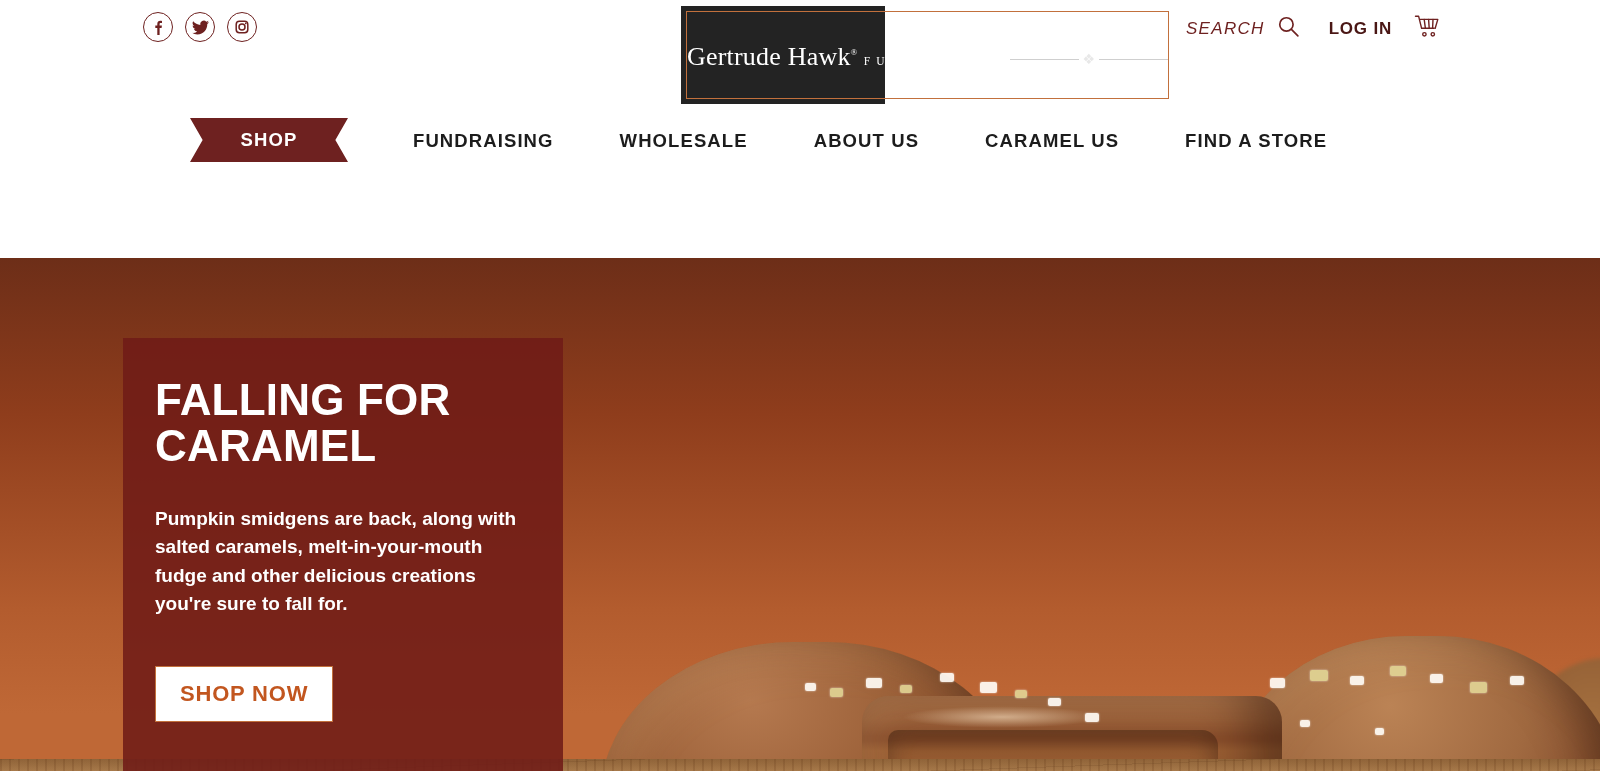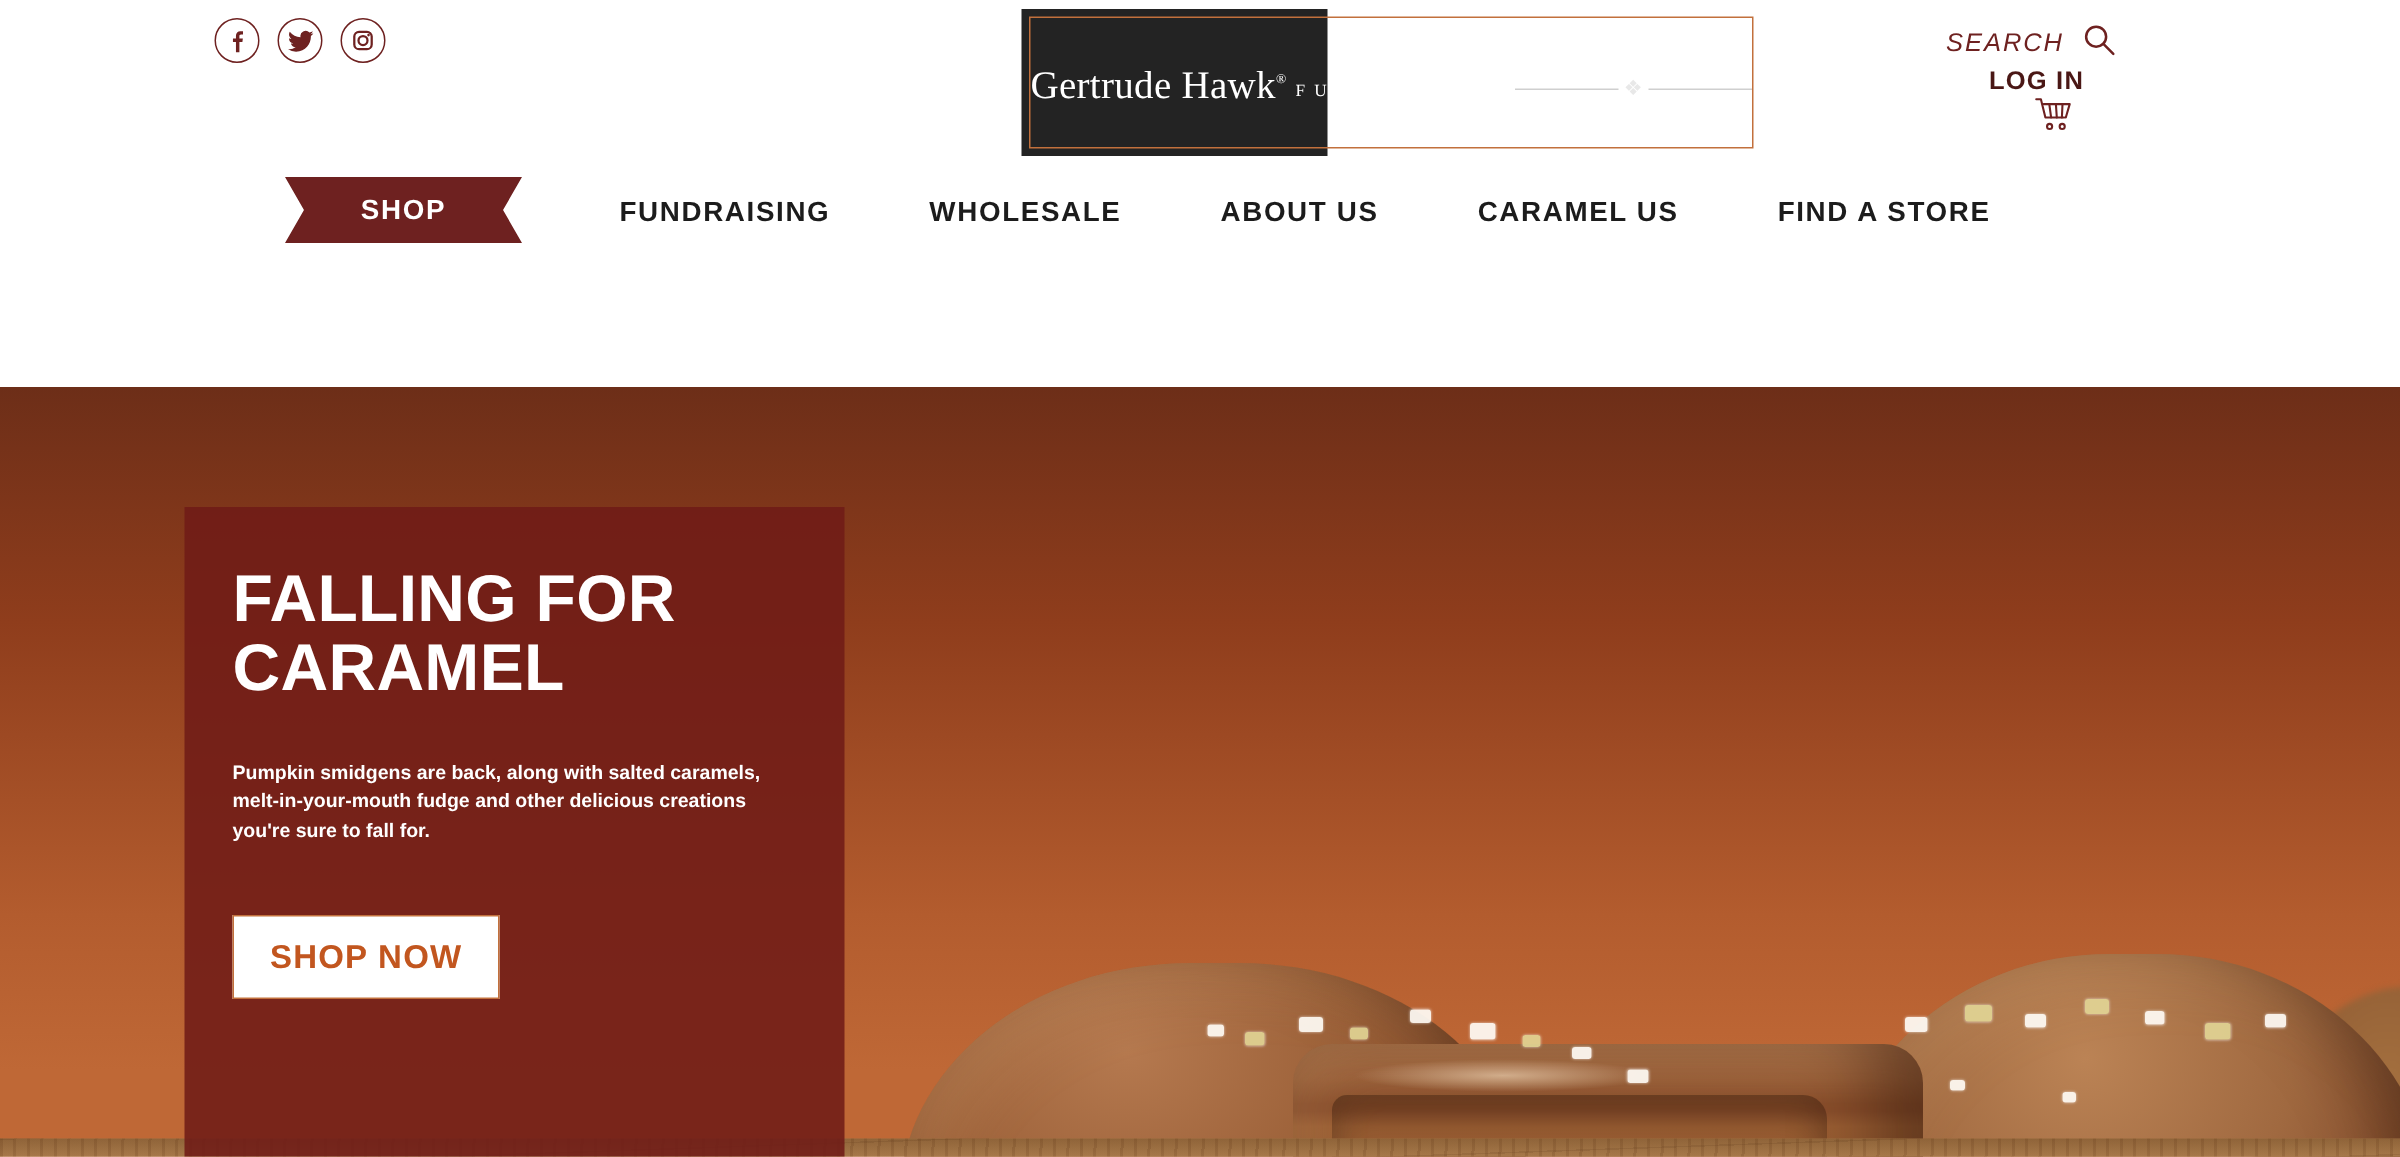--- a/index.html
+++ b/index.html
@@ -66,21 +66,21 @@
     margin-top: 5px;
     width: 158px; height: 14px;
     display: flex; align-items: center; justify-content: center; gap: 4px;
   }
   .logo-rule .ln { flex: 1; height: 1px; background: #cfcfcf; }
   .logo-mark { color: #e8e8e8; font-size: 14px; line-height: 1;
                font-family: "Liberation Serif", serif; }
 
   .util {
     position: absolute; right: 160px; top: 14px;
-    display: flex; align-items: center; gap: 0px; flex-direction: column;
+    display: flex; align-items: center; gap: 0px;
   }
   .util-search {
     display: flex; align-items: center; gap: 11px; cursor: pointer;
     margin-right: 28px;
   }
   .util-search-label {
     font-style: italic; font-size: 17px; letter-spacing: 1.3px;
     color: #6e2120; font-family: "Liberation Sans", sans-serif;
   }
   .util-login {
@@ -220,21 +220,21 @@
     width: 440px; height: 598px;
     background: rgba(112,27,23,0.88);
     padding: 39px 32px 0 32px;
   }
   .hero-title {
     color: #ffffff; font-weight: bold;
     font-size: 44px; line-height: 1.04; letter-spacing: 0.2px;
   }
   .hero-body {
     color: #ffffff; font-weight: bold;
-    font-size: 13px; line-height: 1.5;
+    font-size: 19px; line-height: 1.5;
     margin-top: 36px; max-width: 380px;
   }
   .hero-cta {
     display: inline-block;
     margin-top: 47px;
     background: #ffffff;
     border: 1.5px solid #c2703c;
     color: #c2561f;
     font-weight: bold; font-size: 22px; letter-spacing: 0.8px;
     padding: 14px 24px;

